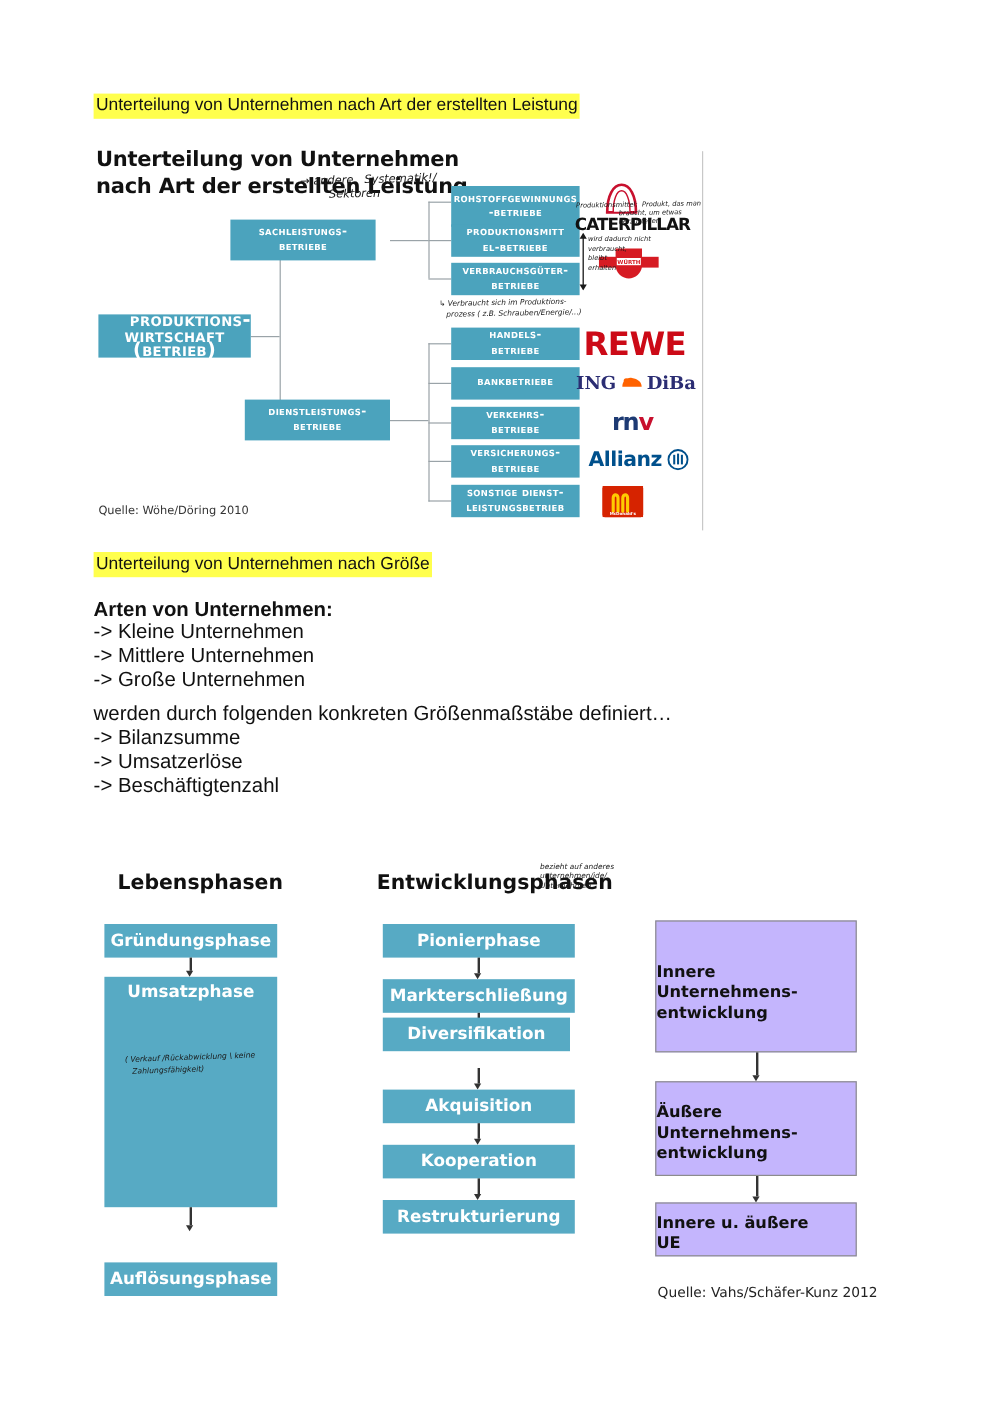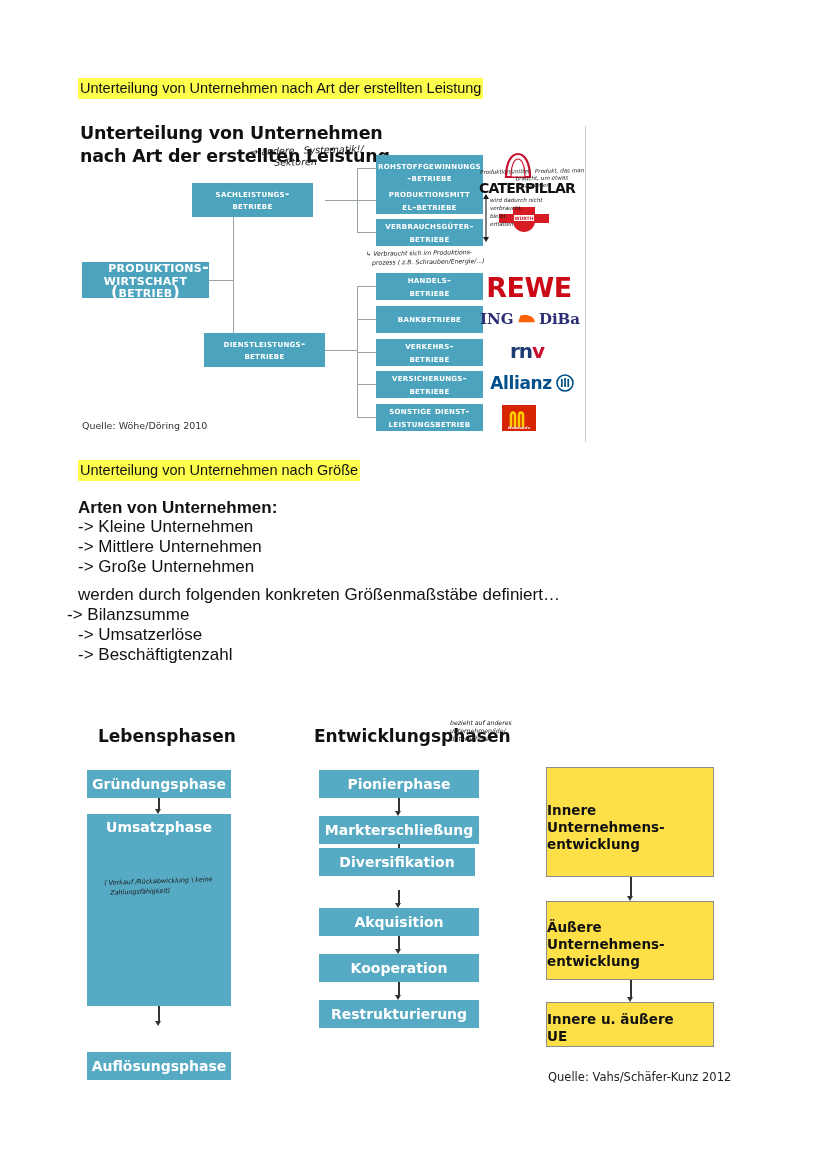--- a/index.html
+++ b/index.html
@@ -95,21 +95,21 @@
     font-weight:bold;font-size:17px;color:#111;white-space:nowrap;
   }
   .pbox{
     position:absolute;background:#57aac4;color:#ffffff;
     font-family:"DejaVu Sans",sans-serif;font-weight:bold;font-size:14px;
     display:flex;align-items:flex-start;justify-content:center;
     padding-top:5px;box-sizing:border-box;text-align:center;
   }
   .pbox.center{align-items:center;padding-top:0;}
   .wbox{
-    position:absolute;background:#fde047;border:1px solid #8c8c8c;
+    position:absolute;background:#c4b5fd;border:1px solid #8c8c8c;
     color:#111;font-family:"DejaVu Sans",sans-serif;font-weight:bold;font-size:13.5px;
     display:flex;align-items:flex-start;justify-content:center;
     padding-top:10px;box-sizing:border-box;text-align:center;line-height:17px;
   }
   .arrow{position:absolute;width:9px;}
   .arrow .stem{position:absolute;left:4px;top:0;width:1.6px;background:#333;}
   .arrow .head{
     position:absolute;left:1px;width:0;height:0;
     border-left:3.5px solid transparent;border-right:3.5px solid transparent;
     border-top:5px solid #333;
@@ -271,21 +271,21 @@
   <div class="hl" style="left:78px;top:460px;">Unterteilung von Unternehmen nach Größe</div>
 
   <div class="txt b" style="left:78px;top:498px;">Arten von Unternehmen:</div>
   <div class="txt" style="left:78px;top:517px;">-&gt; Kleine Unternehmen</div>
   <div class="txt" style="left:78px;top:537px;">-&gt; Mittlere Unternehmen</div>
   <div class="txt" style="left:78px;top:557px;">-&gt; Große Unternehmen</div>
 
   <div class="txt" style="left:78px;top:585px;">
     <span>werden durch folgenden </span><span class="b">konkreten Größenmaßstäbe</span><span> definiert…</span>
   </div>
-  <div class="txt" style="left:67px;top:605px;text-align:center;">-&gt; Bilanzsumme</div>
+  <div class="txt" style="left:78px;top:605px;text-align:center;">-&gt; Bilanzsumme</div>
   <div class="txt" style="left:78px;top:625px;">-&gt; Umsatzerlöse</div>
   <div class="txt" style="left:78px;top:645px;">-&gt; Beschäftigtenzahl</div>
 
 
   <div id="bottom-diagram">
 
     <div class="colhead" style="left:20px;top:14px;">Lebensphasen</div>
     <div class="colhead" style="left:236px;top:14px;">Entwicklungsphasen</div>
 
     <div class="hand" style="left:372px;top:8px;font-size:6.2px;"><span>bezieht auf anderes</span></div>

